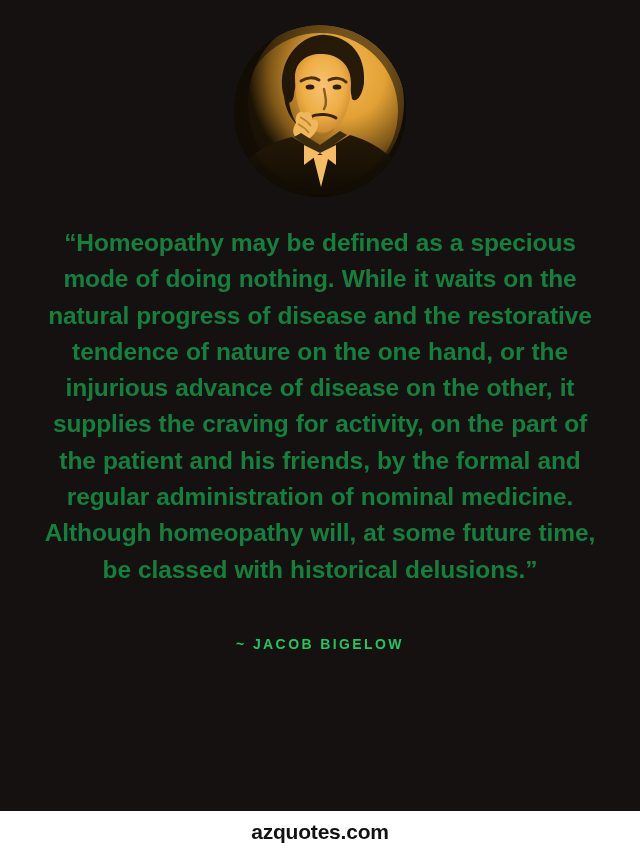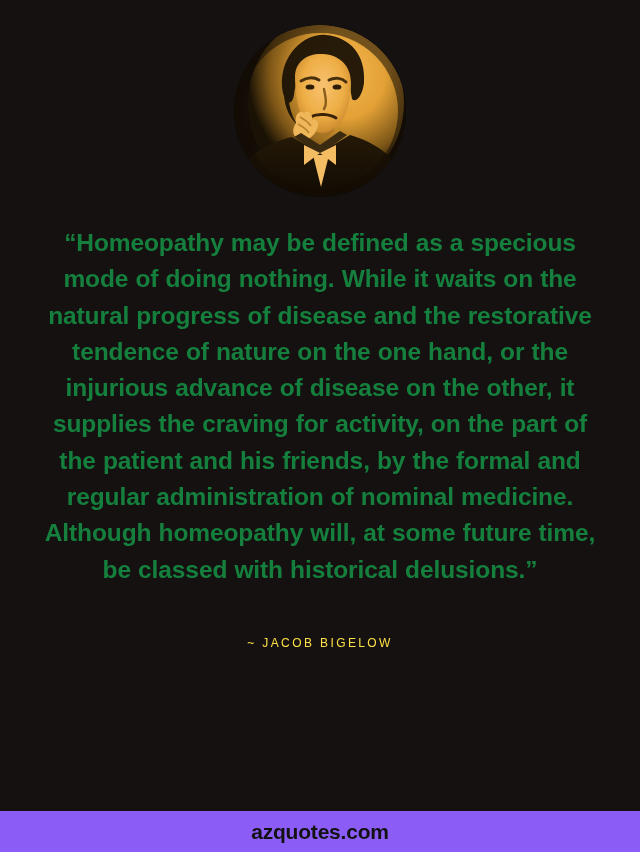--- a/index.html
+++ b/index.html
@@ -57,36 +57,36 @@
     line-height: 36.3px;
     letter-spacing: -0.1px;
     word-spacing: 0.4px;
     padding: 0 4px;
     box-sizing: border-box;
   }
 
   
   .attribution {
     margin-top: 48px;
-    color: #fde047;
-    font-size: 12px;
-    font-weight: 400;
+    color: #22c55e;
+    font-size: 14px;
+    font-weight: 700;
     letter-spacing: 2.4px;
     text-transform: uppercase;
     white-space: nowrap;
   }
 
   
   .footer-bar {
     position: absolute;
     left: 0;
     bottom: 0;
     width: 640px;
     height: 41px;
-    background: #8b5cf6;
+    background: #ffffff;
     display: flex;
     align-items: center;
     justify-content: center;
   }
   .footer-text {
     color: #121212;
     font-size: 21px;
     font-weight: bold;
     letter-spacing: -0.2px;
   }

